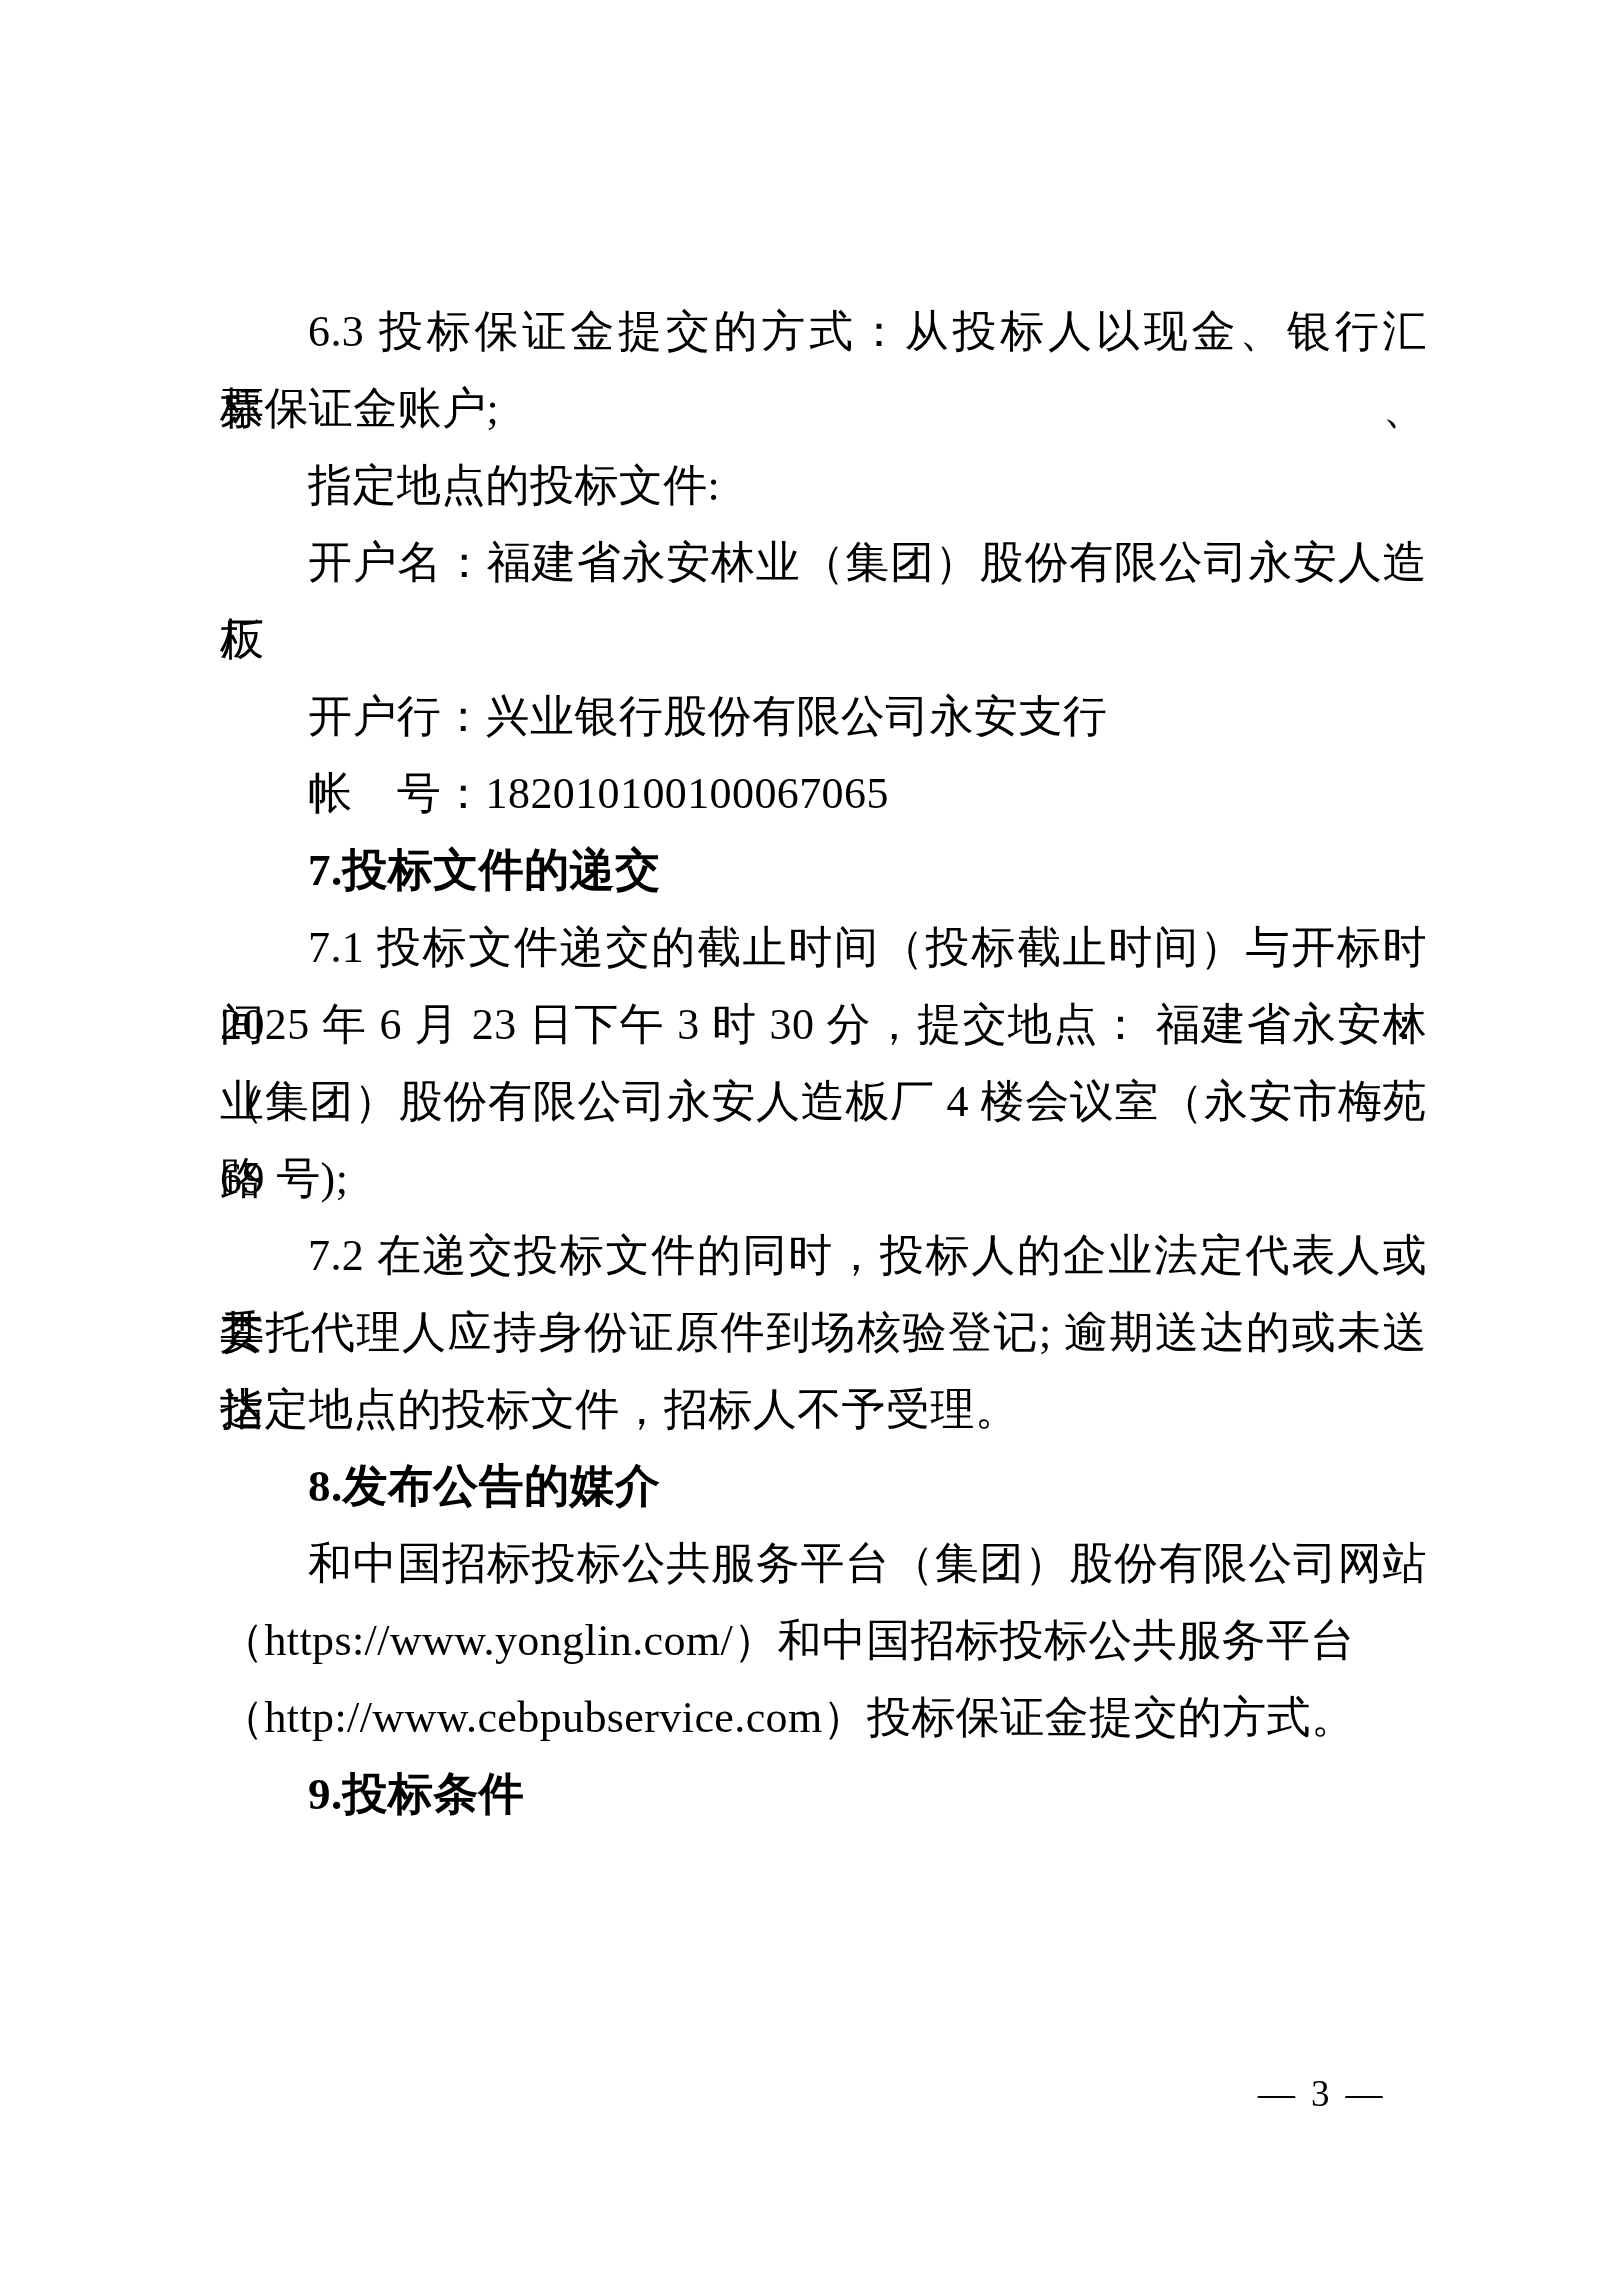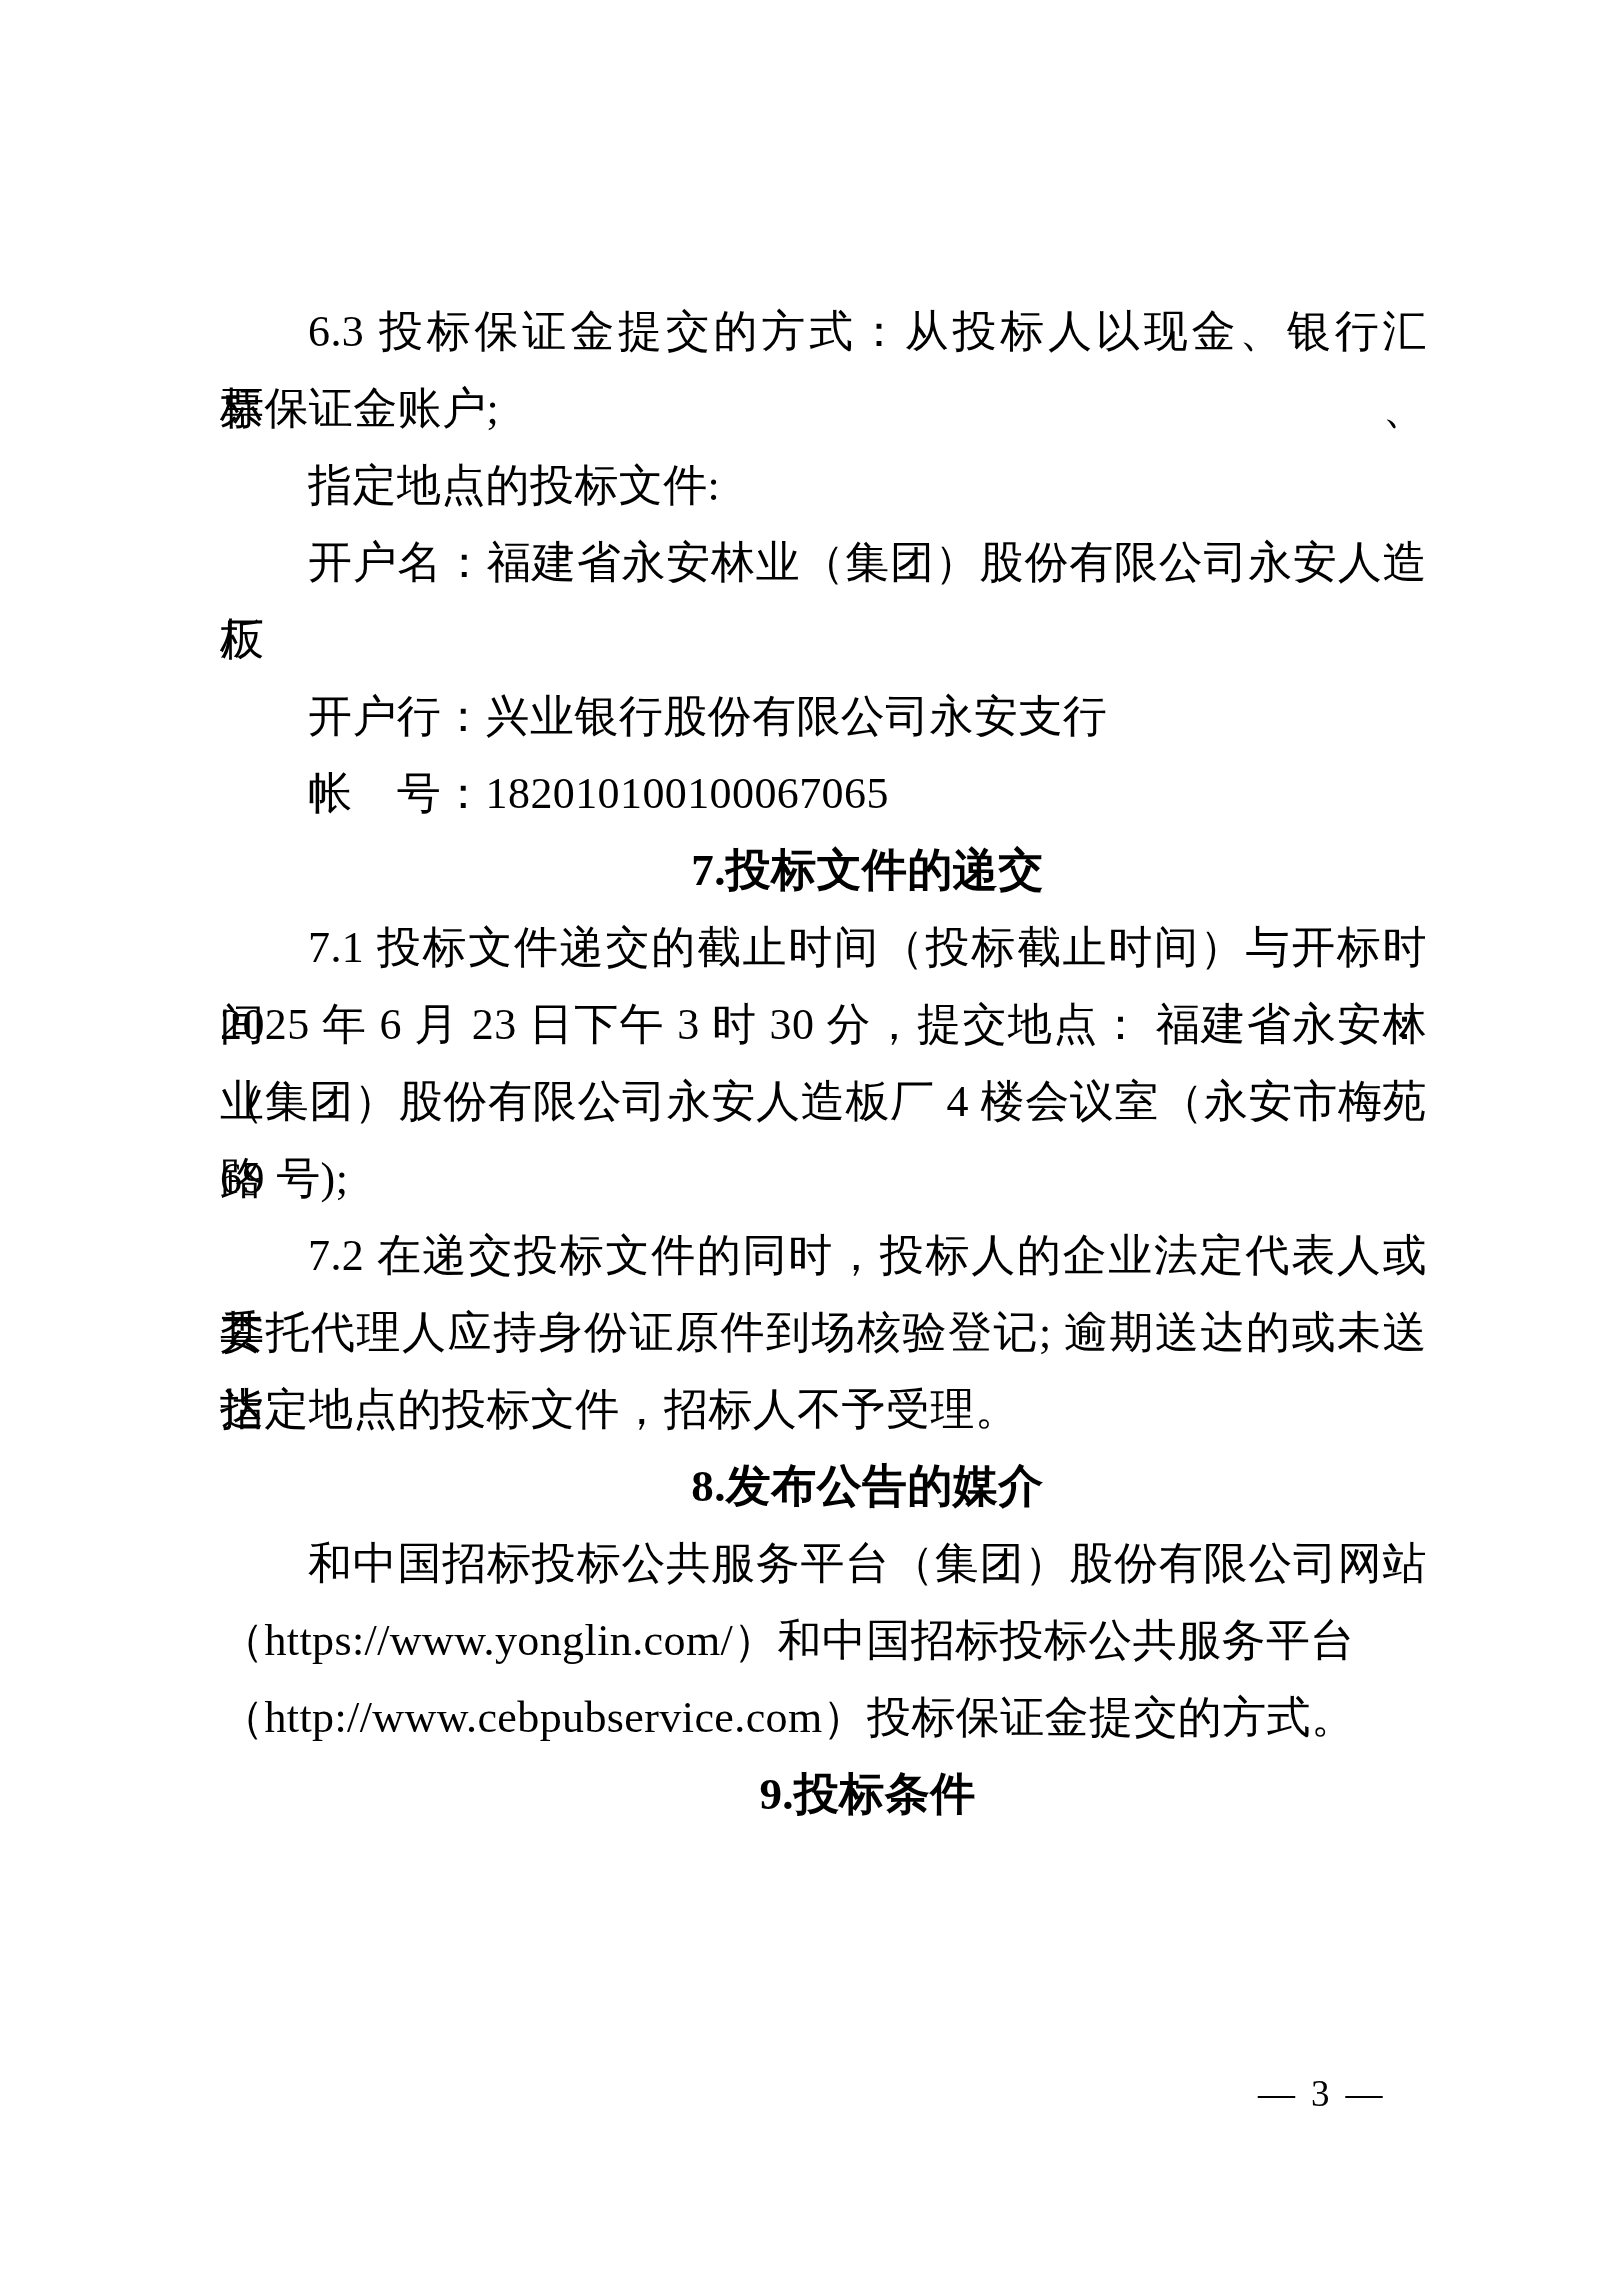--- a/index.html
+++ b/index.html
@@ -42,21 +42,20 @@
     text-indent: 88px;
   }
   .line.justify {
     text-align: justify;
     text-align-last: justify;
     text-justify: inter-character;
   }
   .line.bold {
     font-weight: 700;
     font-size: 45px;
-    text-align: center;
   }
   .footer {
     position: absolute;
     left: 1258px;
     top: 2068px;
     height: 51px;
     display: flex;
     align-items: center;
     font-size: 37px;
     letter-spacing: 0;

